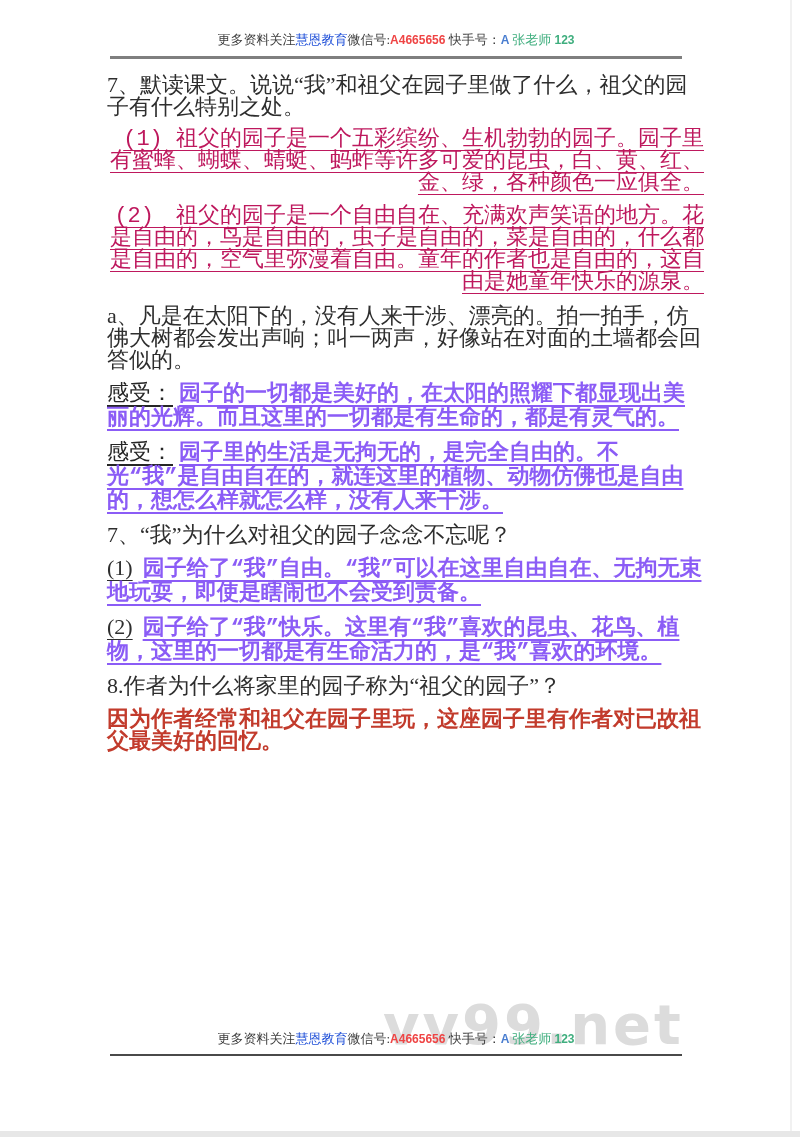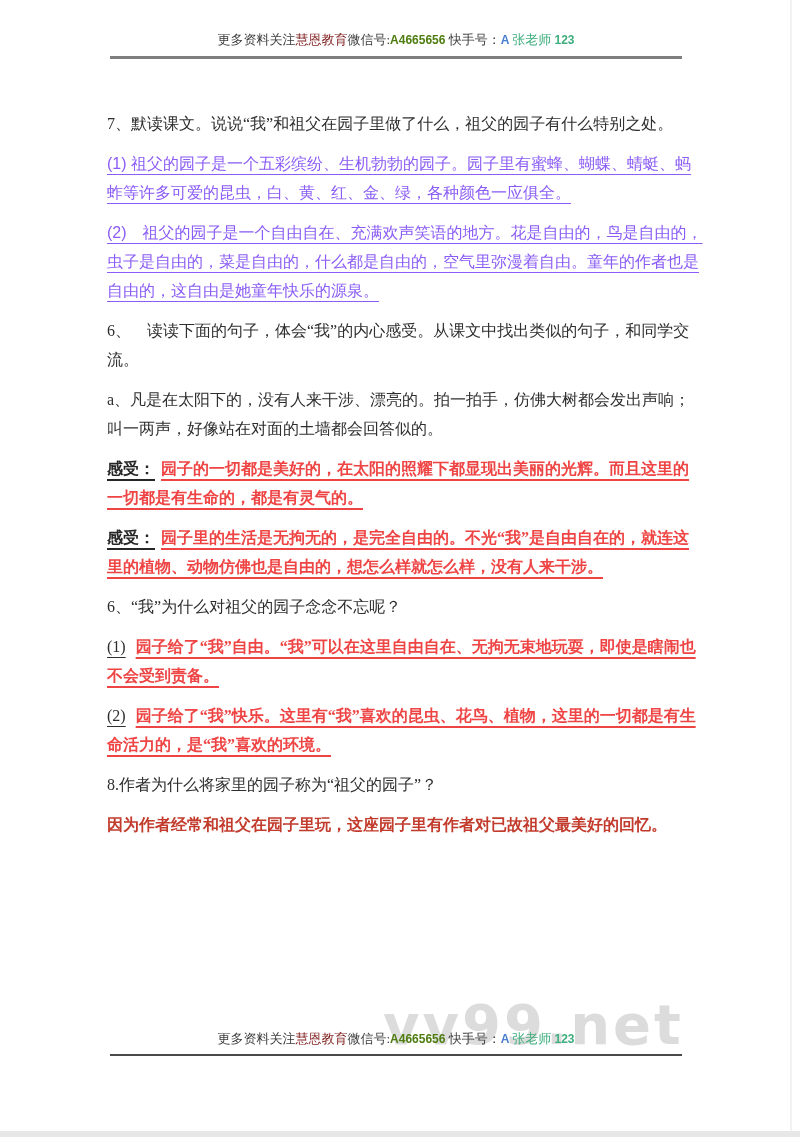--- a/index.html
+++ b/index.html
@@ -22,71 +22,71 @@
   .note {
     position:absolute; left:110px; width:572px;
     text-align:center;
     font-size:13px; line-height:17px;
     color:#3c3c3c;
     font-family:"Liberation Serif","DejaVu Serif",serif;
     white-space:nowrap;
   }
   .note.top { top:31px; padding-bottom:7px; border-bottom:3px solid #7f7f7f; }
   .note.bottom { top:1030px; padding-bottom:6px; border-bottom:2px solid #4a4a4a; }
-  .seg-brand   { color:#7f1d1d; }
-  .seg-purple  { color:#4d7c0f; font-weight:bold; font-family:"Liberation Sans","DejaVu Sans",sans-serif; font-size:12px;}
+  .seg-brand   { color:#1d4ed8; }
+  .seg-purple  { color:#ef4444; font-weight:bold; font-family:"Liberation Sans","DejaVu Sans",sans-serif; font-size:12px;}
   .seg-blue    { color:#4a7ed0; font-weight:bold; font-family:"Liberation Sans","DejaVu Sans",sans-serif; font-size:12px;}
   .seg-green   { color:#3fae7e; }
   .seg-green-num { color:#3fae7e; font-weight:bold; font-family:"Liberation Sans","DejaVu Sans",sans-serif; font-size:12px;}
   
   .content {
     position:absolute; top:74px; left:107px; width:597px;
-    font-size:16px; line-height:29px;
+    font-size:22px; line-height:22px;
     color:#2e2e2e;
     z-index:1;
-    margin-top:35px;
   }
   .content p { margin:0 0 11px 0; }
   .p-question {
     font-family:"Liberation Serif","DejaVu Serif",serif;
     color:#2e2e2e;
   }
   .p-red {
     font-family:"Liberation Sans","DejaVu Sans",sans-serif;
     font-weight:bold;
     color:#c23b2c;
   }
   .p-underline {
-    font-family:Liberation Sans, sans-serif;
-    color:#8b5cf6;
+    font-family:Liberation Mono, monospace;
+    color:#be185d;
     text-decoration:underline;
     text-underline-offset:5px;
     text-decoration-thickness:1px;
+    text-align:right;
   }
   .lbl-bold-black {
     font-family:"Liberation Sans","DejaVu Sans",sans-serif;
-    font-weight:bold;
+    font-weight:normal;
     color:#262626;
     text-decoration:underline;
     text-underline-offset:5px;
     text-decoration-thickness:1.5px;
     margin-right:6px;
   }
   .lbl-serif-black {
     font-family:"Liberation Serif","DejaVu Serif",serif;
     color:#2e2e2e;
     text-decoration:underline;
     text-underline-offset:5px;
     text-decoration-thickness:1px;
     margin-right:10px;
   }
   .txt-red-underline {
-    font-family:Liberation Serif, serif;
+    font-family:Liberation Mono, monospace;
     font-weight:bold;
-    color:#ef4444;
+    color:#8b5cf6;
     text-decoration:underline;
     text-underline-offset:5px;
     text-decoration-thickness:1.5px;
   }
   
   .watermark {
     position:absolute; left:383px; top:990px;
     font-family:"DejaVu Sans","Liberation Sans",sans-serif;
     font-weight:bold;
     font-size:56px; line-height:70px;
@@ -110,30 +110,29 @@
   <div class="content">
 
     <p class="p-question">7、默读课文。说说“我”和祖父在园子里做了什么，祖父的园子有什么特别之处。</p>
 
 
 
     <p class="p-underline">(1) 祖父的园子是一个五彩缤纷、生机勃勃的园子。园子里有蜜蜂、蝴蝶、蜻蜓、蚂蚱等许多可爱的昆虫，白、黄、红、金、绿，各种颜色一应俱全。</p>
 
     <p class="p-underline">(2)　祖父的园子是一个自由自在、充满欢声笑语的地方。花是自由的，鸟是自由的，虫子是自由的，菜是自由的，什么都是自由的，空气里弥漫着自由。童年的作者也是自由的，这自由是她童年快乐的源泉。</p>
 
-    <p class="p-question">6、　读读下面的句子，体会“我”的内心感受。从课文中找出类似的句子，和同学交流。</p>
 
     <p class="p-question">a、凡是在太阳下的，没有人来干涉、漂亮的。拍一拍手，仿佛大树都会发出声响；叫一两声，好像站在对面的土墙都会回答似的。</p>
 
     <p><span class="lbl-bold-black">感受：</span><span class="txt-red-underline">园子的一切都是美好的，在太阳的照耀下都显现出美丽的光辉。而且这里的一切都是有生命的，都是有灵气的。</span></p>
 
 
     <p><span class="lbl-bold-black">感受：</span><span class="txt-red-underline">园子里的生活是无拘无的，是完全自由的。不光“我”是自由自在的，就连这里的植物、动物仿佛也是自由的，想怎么样就怎么样，没有人来干涉。</span></p>
 
-    <p class="p-question">6、“我”为什么对祖父的园子念念不忘呢？</p>
+    <p class="p-question">7、“我”为什么对祖父的园子念念不忘呢？</p>
 
     <p><span class="lbl-serif-black">(1)</span><span class="txt-red-underline">园子给了“我”自由。“我”可以在这里自由自在、无拘无束地玩耍，即使是瞎闹也不会受到责备。</span></p>
 
     <p><span class="lbl-serif-black">(2)</span><span class="txt-red-underline">园子给了“我”快乐。这里有“我”喜欢的昆虫、花鸟、植物，这里的一切都是有生命活力的，是“我”喜欢的环境。</span></p>
 
     <p class="p-question">8.作者为什么将家里的园子称为“祖父的园子”？</p>
 
     <p class="p-red">因为作者经常和祖父在园子里玩，这座园子里有作者对已故祖父最美好的回忆。</p>
 
   </div>

